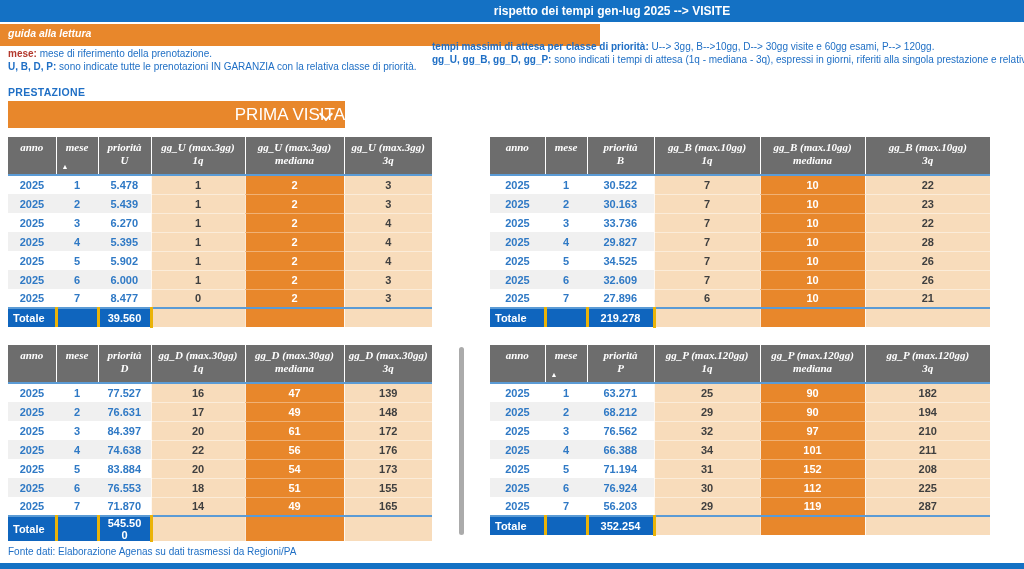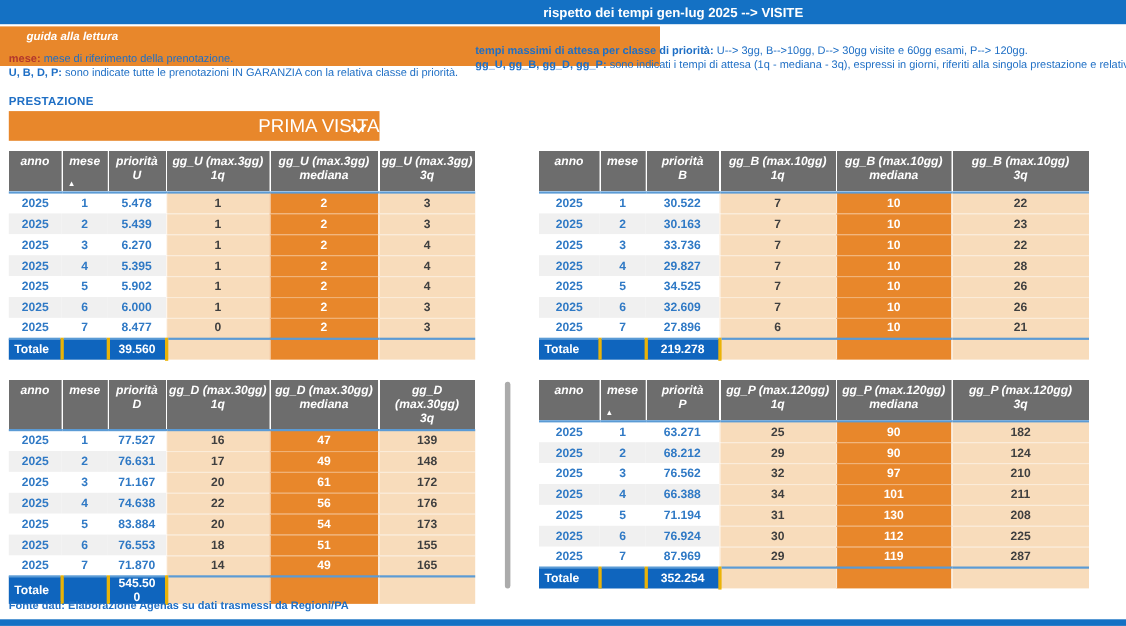--- a/index.html
+++ b/index.html
@@ -5,23 +5,23 @@
   html,body{margin:0;padding:0;background:#fff;}
   #app{position:relative;width:1024px;height:569px;background:#fff;overflow:hidden;
        font-family:"Liberation Sans",sans-serif;}
 
   
   .top-bar{position:absolute;left:0;top:0;width:1024px;height:22px;background:var(--bar_blue);
            color:#fff;font-weight:bold;font-size:12px;line-height:22px;text-align:center;
            padding-left:200px;box-sizing:border-box;}
 
   
-  .banner{position:absolute;left:0;top:24px;width:600px;height:36px;background:var(--orange);
+  .banner{position:absolute;left:0;top:24px;width:600px;height:22px;background:var(--orange);
           color:#fff;font-style:italic;font-weight:bold;font-size:10.5px;line-height:19px;
-          padding-left:24px;box-sizing:border-box;}
+          padding-left:8px;box-sizing:border-box;}
 
   .guide{position:absolute;font-size:10px;color:var(--text_blue);line-height:13px;}
   .guide-left{left:8px;top:47px;width:420px;}
   .guide-right{left:432px;top:40px;width:592px;white-space:nowrap;overflow:hidden;}
   .lead{font-weight:bold;}
   .lead-red{color:var(--lead_red);}
 
   
   .prest-label{position:absolute;left:8px;top:86px;font-size:10.5px;font-weight:bold;
                color:var(--text_blue);letter-spacing:.3px;}
@@ -34,41 +34,41 @@
   
   .pbi-table{position:absolute;}
   .t0{left:8px;top:137px;width:424px;}
   .t1{left:490px;top:137px;width:500px;}
   .t2{left:8px;top:345px;width:424px;}
   .t3{left:490px;top:345px;width:500px;}
   table{border-collapse:collapse;table-layout:fixed;width:100%;
         font-family:"Liberation Sans",sans-serif;font-size:11px;}
   th{background:var(--header_gray);color:#fff;font-style:italic;font-weight:bold;
      text-align:center;vertical-align:top;height:38px;padding:4px 2px 2px;box-sizing:border-box;
-     border-left:1px solid #fff;border-bottom:2px solid var(--line_blue);position:relative;cursor:pointer;}
+     border-left:1px solid #fff;border-bottom:2px solid var(--line_blue);position:relative;cursor:pointer;font-family:Liberation Serif, serif;}
   th:first-child{border-left:none;}
   .h1,.h2{line-height:13px;}
   .sort{position:absolute;left:5px;bottom:3px;font-size:7px;font-style:normal;}
   td{height:19px;padding:0 4px;text-align:center;font-weight:bold;box-sizing:border-box;}
   td.plain{color:var(--value_blue);background:#fff;}
   tr.zebra td.plain{background:var(--zebra);}
   td.orl{background:var(--orange_light);color:var(--dark_text);
          border-left:1px solid rgba(255,255,255,.8);border-bottom:1px solid rgba(255,255,255,.45);}
   td.ord{background:var(--orange);color:#fff;
          border-left:1px solid rgba(255,255,255,.8);border-bottom:1px solid rgba(255,255,255,.35);}
   tr.total td{border-top:2px solid var(--line_blue);}
   tr.total td.tblue{background:var(--totale_blue);color:#fff;border-right:3px solid #eab308;}
   tr.total td.tlabel{text-align:left;padding-left:5px;}
   tr.total td.tpri{padding:0 7px;word-break:break-all;line-height:12px;}
 
   
   .divider{position:absolute;left:459px;top:347px;width:5px;height:188px;
            background:var(--divider_gray);border-radius:3px;}
 
-  .footer{position:absolute;left:8px;top:546px;font-size:10px;font-weight:bold;color:var(--text_blue);}
+  .footer{position:absolute;left:8px;top:546px;font-size:10px;font-weight:normal;color:var(--text_blue);}
   .bottom-bar{position:absolute;left:0;top:563px;width:1024px;height:6px;background:var(--bar_blue);}
 </style>
 </head>
 <body>
 
 <div id="app">
 
   <div class="top-bar">rispetto dei tempi gen-lug 2025 --&gt; VISITE</div>
 
   <div class="banner">guida alla lettura</div>
@@ -348,21 +348,21 @@
             <td class="plain">2025</td>
             <td class="plain">2</td>
             <td class="plain">76.631</td>
             <td class="orl">17</td>
             <td class="ord">49</td>
             <td class="orl">148</td>
           </tr>
           <tr>
             <td class="plain">2025</td>
             <td class="plain">3</td>
-            <td class="plain">71.167</td>
+            <td class="plain">84.397</td>
             <td class="orl">20</td>
             <td class="ord">61</td>
             <td class="orl">172</td>
           </tr>
           <tr class="zebra">
             <td class="plain">2025</td>
             <td class="plain">4</td>
             <td class="plain">74.638</td>
             <td class="orl">22</td>
             <td class="ord">56</td>
@@ -448,21 +448,21 @@
             <td class="orl">25</td>
             <td class="ord">90</td>
             <td class="orl">182</td>
           </tr>
           <tr class="zebra">
             <td class="plain">2025</td>
             <td class="plain">2</td>
             <td class="plain">68.212</td>
             <td class="orl">29</td>
             <td class="ord">90</td>
-            <td class="orl">124</td>
+            <td class="orl">194</td>
           </tr>
           <tr>
             <td class="plain">2025</td>
             <td class="plain">3</td>
             <td class="plain">76.562</td>
             <td class="orl">32</td>
             <td class="ord">97</td>
             <td class="orl">210</td>
           </tr>
           <tr class="zebra">
@@ -471,35 +471,35 @@
             <td class="plain">66.388</td>
             <td class="orl">34</td>
             <td class="ord">101</td>
             <td class="orl">211</td>
           </tr>
           <tr>
             <td class="plain">2025</td>
             <td class="plain">5</td>
             <td class="plain">71.194</td>
             <td class="orl">31</td>
-            <td class="ord">130</td>
+            <td class="ord">152</td>
             <td class="orl">208</td>
           </tr>
           <tr class="zebra">
             <td class="plain">2025</td>
             <td class="plain">6</td>
             <td class="plain">76.924</td>
             <td class="orl">30</td>
             <td class="ord">112</td>
             <td class="orl">225</td>
           </tr>
           <tr>
             <td class="plain">2025</td>
             <td class="plain">7</td>
-            <td class="plain">87.969</td>
+            <td class="plain">56.203</td>
             <td class="orl">29</td>
             <td class="ord">119</td>
             <td class="orl">287</td>
           </tr>
           <tr class="total">
             <td class="tblue tlabel">Totale</td>
             <td class="tblue"></td>
             <td class="tblue tpri">352.254</td>
             <td class="orl"></td>
             <td class="ord"></td>

